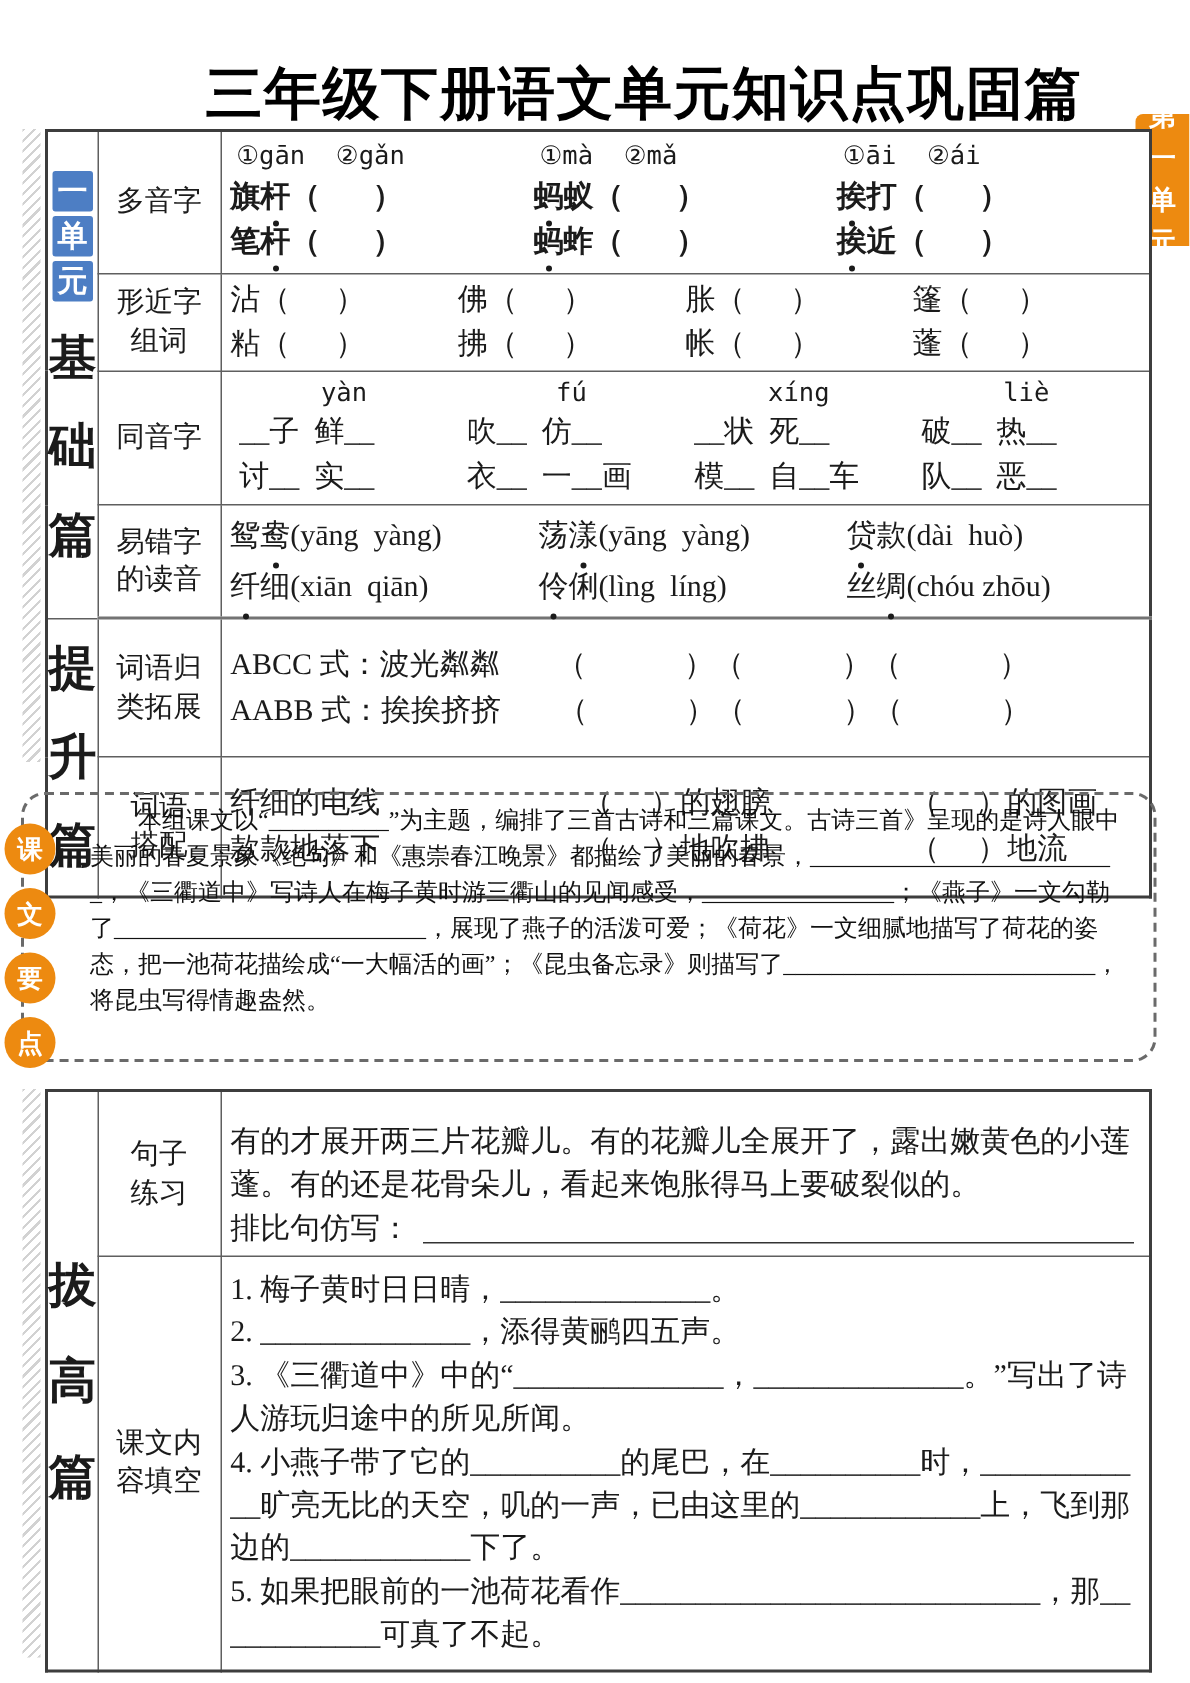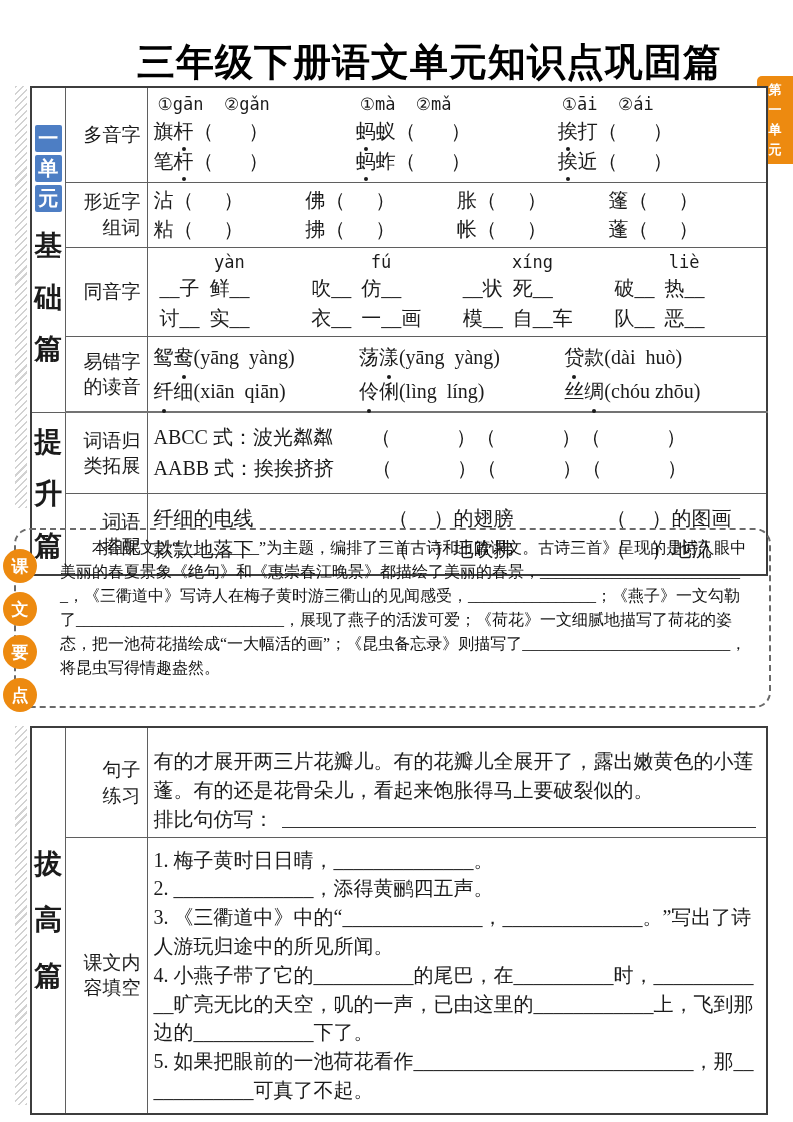--- a/index.html
+++ b/index.html
@@ -10,21 +10,21 @@
   .title{
     position:absolute;top:20px;left:16px;width:100%;text-align:center;
     font-size:38px;font-weight:900;letter-spacing:1px;margin:17px;color:#000;
   }
   
   .unit-tab{
     position:absolute;right:0;top:76px;width:36px;height:88px;
     background:#ED8A10;border-radius:5px 0 0 5px;
     display:flex;align-items:center;justify-content:center;
   }
-  .unit-tab .vchars{color:#fff;font-weight:bold;font-size:13px;line-height:1.55;}
+  .unit-tab .vchars{color:#fff;font-weight:bold;font-size:18px;line-height:1.55;}
   .vchars{width:1.15em;word-break:break-all;text-align:center;}
   
   .hatch{
     position:absolute;left:15px;width:12px;
     background:repeating-linear-gradient(135deg,#d2d2d2 0 1.5px,#ffffff 1.5px 5px);
   }
   .hatch.top{top:86px;height:422px;}
   .hatch.bottom{top:726px;height:379px;}
   
   table.sheet{
@@ -41,32 +41,32 @@
   tr.h4 td{border-bottom:2px solid #737373;}
   col.c-sec{width:34px;} col.c-lab{width:82px;}
   td.sec{padding:6px 1px;vertical-align:top;}
   td.sec .wrap{display:flex;flex-direction:column;align-items:center;height:100%;}
   td.sec.center .wrap{justify-content:center;}
   .unit-badges{display:flex;flex-direction:column;gap:3px;margin-bottom:8px;}
   .badge{
     width:27px;height:27px;background:#4D7EC4;color:#fff;font-weight:bold;font-size:20px;
     display:flex;align-items:center;justify-content:center;border-radius:2px;
   }
-  .sec-name{font-size:28px;font-weight:bold;line-height:1.85;}
+  .sec-name{font-size:32px;font-weight:bold;line-height:1.85;}
   #advanced .sec-name{line-height:2.0;}
   td.rl{
-    text-align:right;font-size:19px;white-space:pre-line;line-height:1.35;padding:2px;
+    text-align:center;font-size:19px;white-space:pre-line;line-height:1.35;padding:2px;
   }
   td.content{padding:4px 8px 4px 10px;font-size:20px;line-height:1.45;}
   
   .g3{display:grid;grid-template-columns:1fr 1fr 1fr;}
   .g4{display:grid;grid-template-columns:1fr 1fr 1fr 1fr;}
   .py{font-family:"DejaVu Sans Mono",monospace;font-size:17px;line-height:1.35;}
   .grp .py{padding-left:4px;}
-  .grp .wl{line-height:1.5;}
+  .grp .wl{line-height:1.5;font-weight:bold;}
   .tg{text-align:center;}
   .tg .wl{text-align:left;padding-left:6px;line-height:1.5;}
   
   .ml{display:grid;grid-template-columns:1.05fr 1.05fr 1fr;line-height:1.7;}
   
   .kv{display:flex;align-items:flex-end;line-height:1.55;}
   .kv .k{white-space:nowrap;}
   .kv .v{margin-left:38px;white-space:nowrap;}
   
   .d3{display:grid;grid-template-columns:235px 218px 1fr;line-height:1.55;}
@@ -85,21 +85,21 @@
     margin:6px 16px 6px 44px;font-size:16px;line-height:1.5;text-indent:2em;
     word-break:break-all;color:#111;
   }
   .badge-col{position:absolute;left:3px;top:549px;display:flex;flex-direction:column;gap:9px;}
   .cbadge{
     width:34px;height:34px;border-radius:50%;background:#ED8A10;color:#fff;
     font-size:17px;font-weight:bold;display:flex;align-items:center;justify-content:center;
   }
   
   .para{word-break:break-all;margin-top:16px;}
-  .prompt-line{display:flex;align-items:center;}
+  .prompt-line{display:flex;align-items:flex-end;}
   .prompt-line .blank{flex:1;border-bottom:1.5px solid #333;margin:0 4px 5px 8px;height:1em;}
   .fill-item{word-break:break-all;line-height:1.44;}
 </style>
 </head>
 <body>
 
 <div>
 
   <h1 class="title">三年级下册语文单元知识点巩固篇</h1>
 

